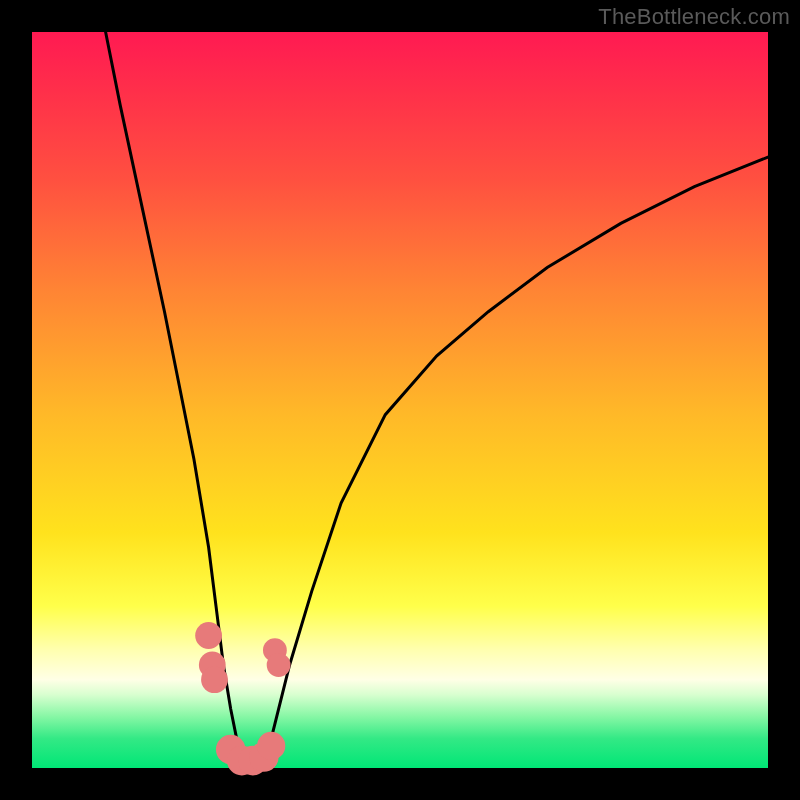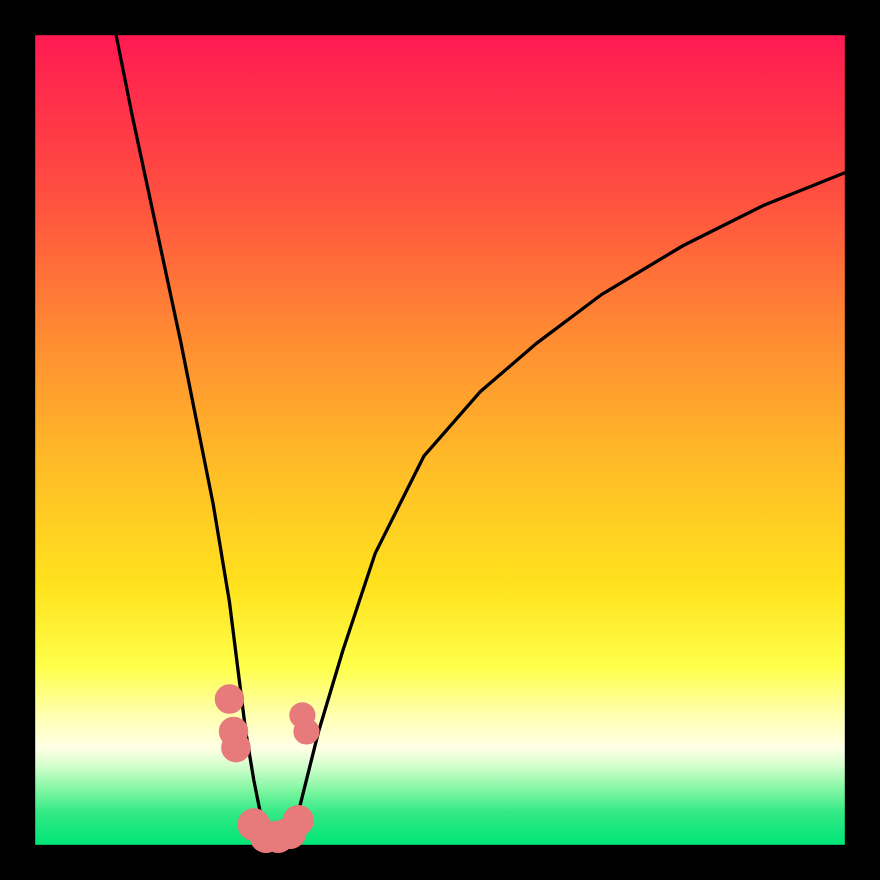--- a/index.html
+++ b/index.html
@@ -75,13 +75,14 @@
           <circle cx="242.9" cy="618.2" r="11.9" fill="#e77a7a"></circle>
           <circle cx="246.6" cy="633.0" r="11.9" fill="#e77a7a"></circle>
           <circle cx="198.7" cy="717.6" r="14.8" fill="#e77a7a"></circle>
           <circle cx="209.8" cy="728.6" r="14.8" fill="#e77a7a"></circle>
           <circle cx="220.8" cy="728.6" r="14.8" fill="#e77a7a"></circle>
           <circle cx="231.8" cy="725.0" r="14.8" fill="#e77a7a"></circle>
           <circle cx="239.2" cy="713.9" r="14.1" fill="#e77a7a"></circle>
         </g>
     </svg>
   </div>
+  <div class="watermark">TheBottleneck.com</div>
 </div>
 
 </body></html>

